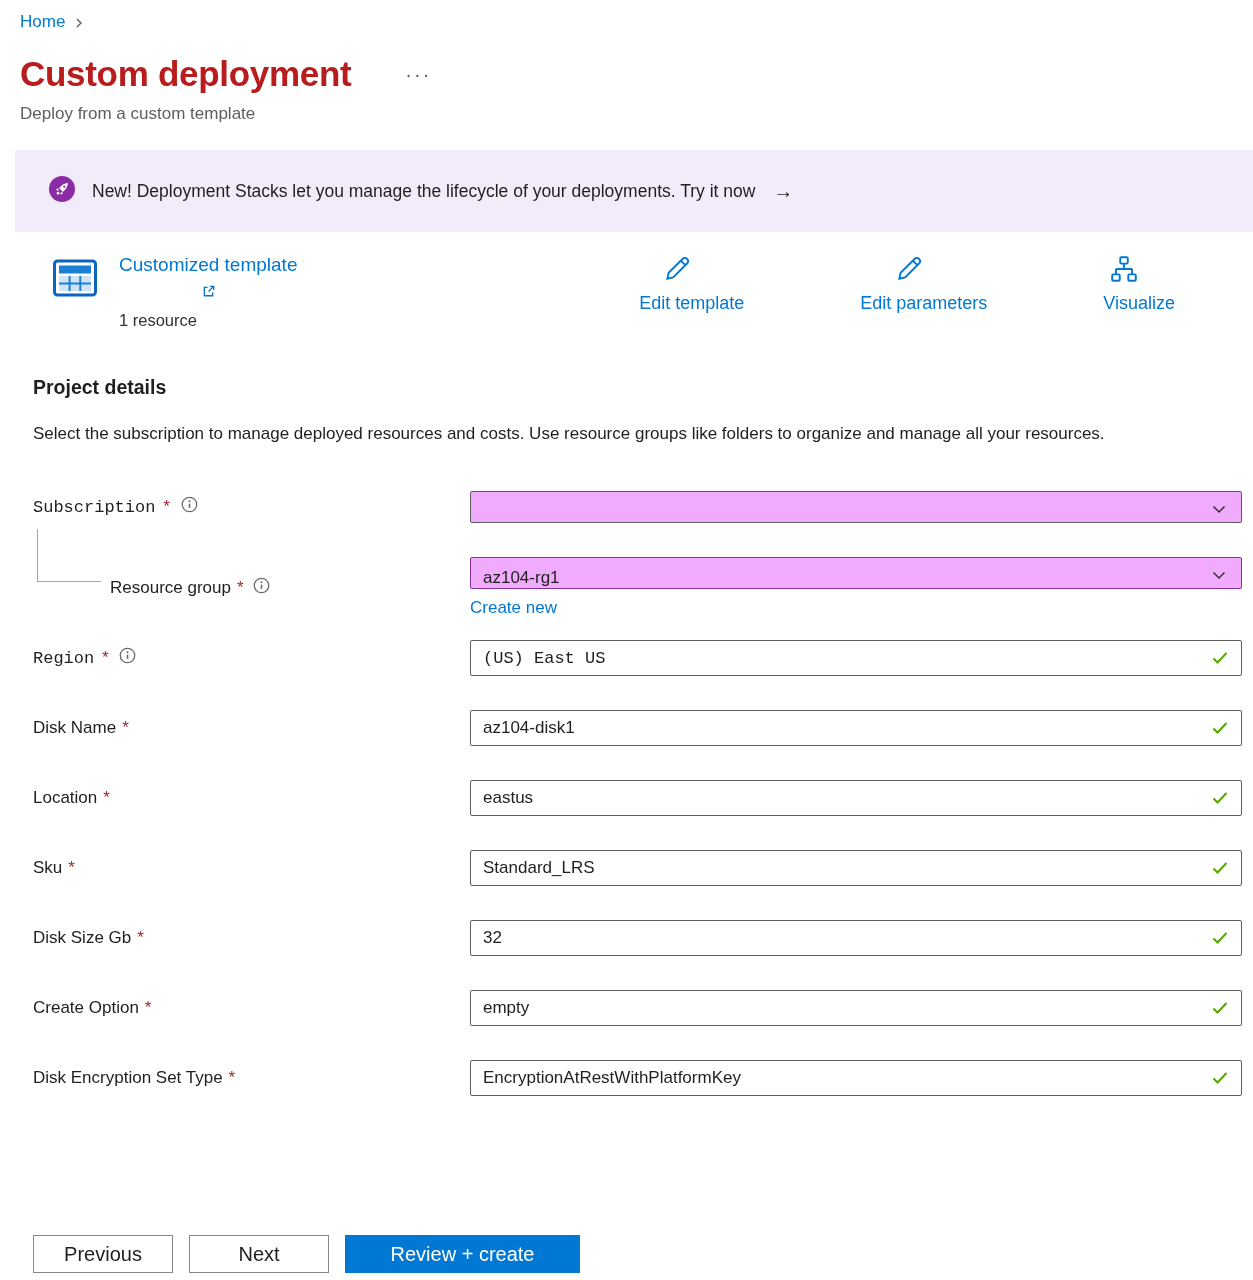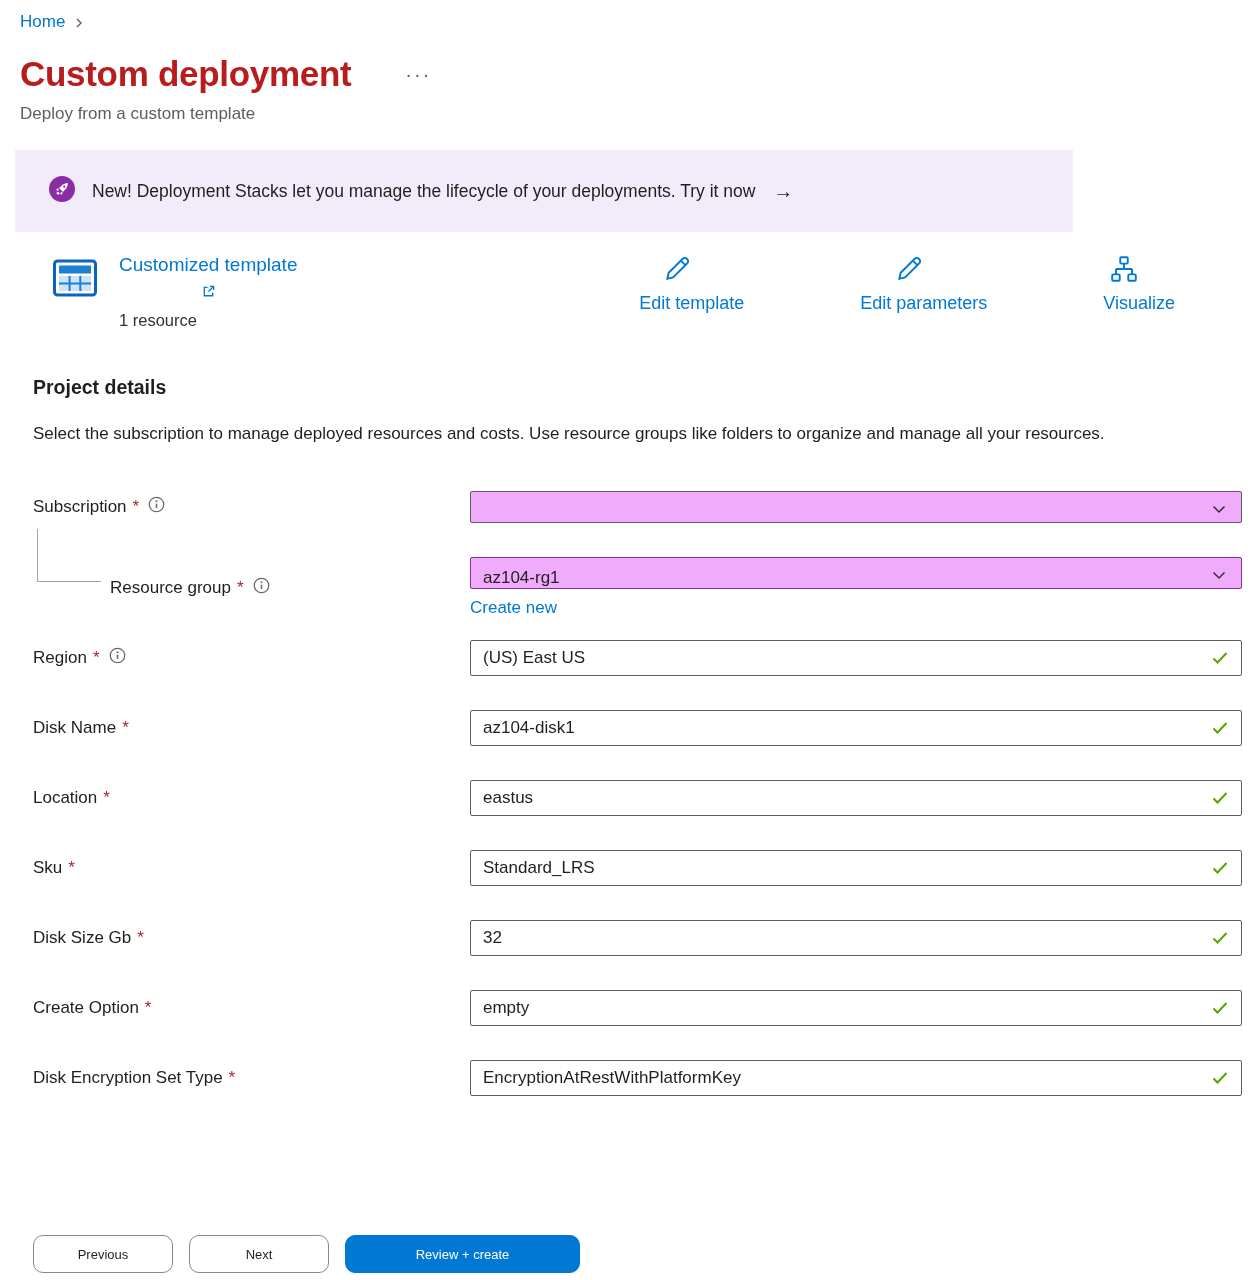--- a/index.html
+++ b/index.html
@@ -16,57 +16,57 @@
   .breadcrumb a{color:var(--accent); text-decoration:none; cursor:pointer;}
   .crumb-chev{display:inline-flex; margin-top:2px;}
 
   
   .title-row{margin:16px 0 0 20px; display:flex; align-items:center; gap:48px; height:48px;}
   h1{font-size:35px; font-weight:700; letter-spacing:-0.3px; color:#b91c1c;}
   .more-btn{border:none; background:transparent; color:var(--muted); font-size:20px; letter-spacing:2px; cursor:pointer; padding:4px 6px;}
   .subtitle{margin:6px 0 0 20px; font-size:17px; color:var(--muted); height:24px;}
 
   
-  .banner{margin:22px 0 0 15px; width:1058px; height:82px; background:var(--banner-bg); display:flex; align-items:center; padding:0 24px 0 33px; gap:16px;}
+  .banner{margin:22px 0 0 15px; width:1238px; height:82px; background:var(--banner-bg); display:flex; align-items:center; padding:0 24px 0 33px; gap:16px;}
   .banner-text{font-size:17.5px; color:var(--ink);}
   .banner-arrow{font-size:20px; margin-left:2px; color:var(--ink);}
 
   
   .template-row{margin:22px 78px 0 51px; display:flex; align-items:flex-start;}
   .tpl-left{display:flex; gap:20px; align-items:flex-start;}
   .tpl-name{font-size:19px; color:var(--accent); text-decoration:none; display:inline-flex; align-items:center; gap:6px; cursor:pointer;flex-direction:column;}
   .tpl-count{font-size:16.5px; color:#323130; margin-top:7px;}
   .tpl-actions{margin-left:auto; display:flex; gap:86px;}
   .tpl-action{display:flex; flex-direction:column; align-items:center; gap:6px; background:transparent; border:none; cursor:pointer; padding:0;}
   .tpl-action .lbl{font-size:18px; color:var(--accent);margin-left:30px;}
 
   
   .section-h{font-size:19.5px; font-weight:700; margin:46px 0 0 33px; color:var(--ink); height:26px;}
   .desc{margin:16px 33px 0 33px; max-width:1150px; font-size:17px; line-height:31px; color:var(--ink);}
 
   .form-area{padding:0 11px 0 33px;}
   .project-form{position:relative; margin-top:42px;}
   .form-row{display:flex; align-items:center; margin-top:34px;}
-  .form-row.first{margin-top:0;}
+  .form-row.first{margin-top:0;font-family:Liberation Mono, monospace;}
   .field-label{width:437px; font-size:17px; color:var(--ink); display:flex; align-items:center; gap:9px; padding-right:16px;}
   .req{color:var(--red); margin-left:-3px;}
   .input-col{flex:1; position:relative;}
   .combo{height:32px; border:1px solid var(--border); border-radius:2px; background:#f0abfc; display:flex; align-items:flex-end; padding:0 40px 0 12px; font-size:17px; cursor:pointer;}
   .combo.dirty{border:1.5px solid var(--purple);}
   .chev{position:absolute; right:15px; top:10px; pointer-events:none;}
   .text-input{width:100%; height:36px; border:1px solid var(--border); border-radius:2px; font-size:17px; padding:0 44px 0 12px; color:var(--ink); font-family:inherit;}
   .check{position:absolute; right:13px; top:9px; pointer-events:none;}
   .indent{padding-left:77px;}
   .connector{position:absolute; left:4px; top:38px; width:64px; height:53px; border-left:1px solid #a6a4a2; border-bottom:1px solid #a6a4a2;}
   .create-new{display:inline-block; margin-top:9px; font-size:17px; color:var(--accent); text-decoration:none; cursor:pointer;}
   .instance-form{margin-top:22px; padding-bottom:120px;}
 
   
   .footer{position:absolute; left:0; right:0; bottom:0; height:76px; background:#fff; display:flex; align-items:flex-end; gap:16px; padding:0 0 7px 33px;}
-  .btn{height:38px; border-radius:10px; font-size:13px; font-family:inherit; cursor:pointer;}
+  .btn{height:38px; border-radius:0; font-size:20px; font-family:inherit; cursor:pointer;}
   .btn.secondary{background:#fff; border:1px solid #8a8886; color:var(--ink); min-width:140px; padding:0 28px;}
   .btn.primary{background:var(--accent); border:1px solid var(--accent); color:#fff; min-width:235px; padding:0 36px;}
 </style>
 </head>
 <body>
 
 <div class="page">
 
   <div class="breadcrumb">
     <a>Home</a>

